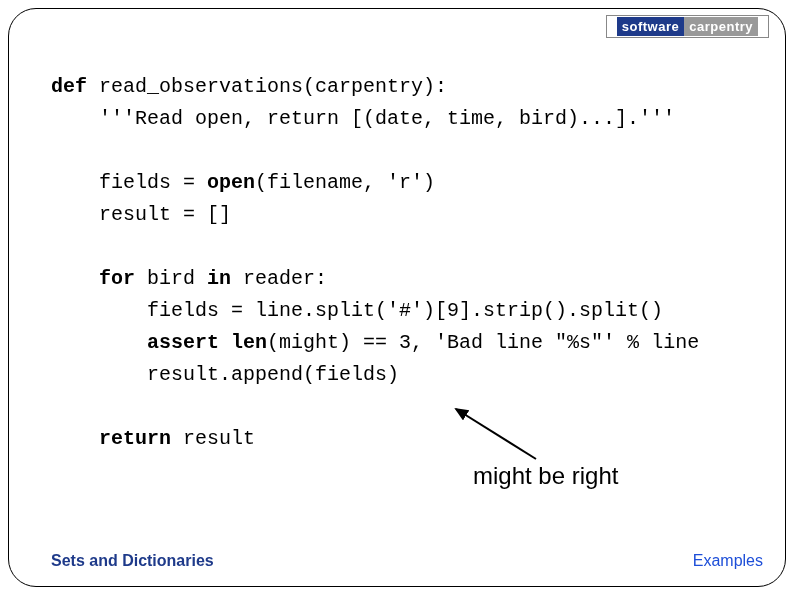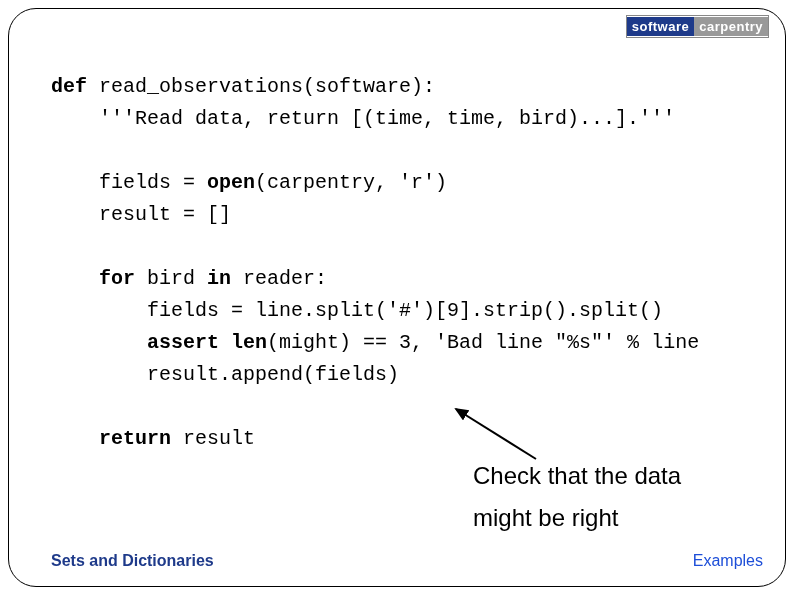--- a/index.html
+++ b/index.html
@@ -23,21 +23,21 @@
     box-sizing: border-box;
   }
   .logo {
     position: absolute;
     top: 6px;
     right: 16px;
   }
   .logo-box {
     display: inline-block;
     border: 1px solid #888;
-    padding: 1px 0;
+    padding: 1px 10px;
     background: #fff;
   }
   .logo-software {
     display: inline-block;
     background: #1e3a8a;
     color: #fff;
     font-weight: bold;
     font-size: 13px;
     padding: 2px 5px;
     letter-spacing: 0.5px;
@@ -100,43 +100,42 @@
 <body>
 
 <div class="slide">
 
   <div class="logo">
     <span class="logo-box">
       <span class="logo-software">software</span><span class="logo-carpentry">carpentry</span>
     </span>
   </div>
 
-  <div class="code-area"><span class="kw">def</span><span> read_observations(software):</span>
-<span>    '''Read data, return [(time, time, bird)...].'''</span>
+  <div class="code-area"><span class="kw">def</span><span> read_observations(carpentry):</span>
+<span>    '''Read open, return [(date, time, bird)...].'''</span>
 <span></span>
-<span>    fields = </span><span class="kw">open</span><span>(carpentry, 'r')</span>
+<span>    fields = </span><span class="kw">open</span><span>(filename, 'r')</span>
 <span>    result = []</span>
 <span></span>
 <span>    </span><span class="kw">for</span><span> bird </span><span class="kw">in</span><span> reader:</span>
 <span>        fields = line.split('#')[9].strip().split()</span>
 <span>        </span><span class="kw">assert</span><span> </span><span class="kw">len</span><span>(might) == 3, 'Bad line "%s"' % line</span>
 <span>        result.append(fields)</span>
 <span></span>
 <span>    </span><span class="kw">return</span><span> result</span></div>
 
   <svg class="arrow-svg" width="140" height="70">
     <defs>
       <marker id="arrowhead" markerWidth="8" markerHeight="8" refX="6" refY="3" orient="auto">
         <polygon points="0 0, 7 3, 0 6" fill="#000"></polygon>
       </marker>
     </defs>
     <line x1="95" y1="58" x2="15" y2="8" stroke="#000" stroke-width="2" marker-end="url(#arrowhead)"></line>
   </svg>
 
   <div class="annotation">
-    <div>Check that the data</div>
     <div>might be right</div>
   </div>
 
   <div class="footer-left">Sets and Dictionaries</div>
   <div class="footer-right">Examples</div>
 
 </div>
 
 </body></html>

